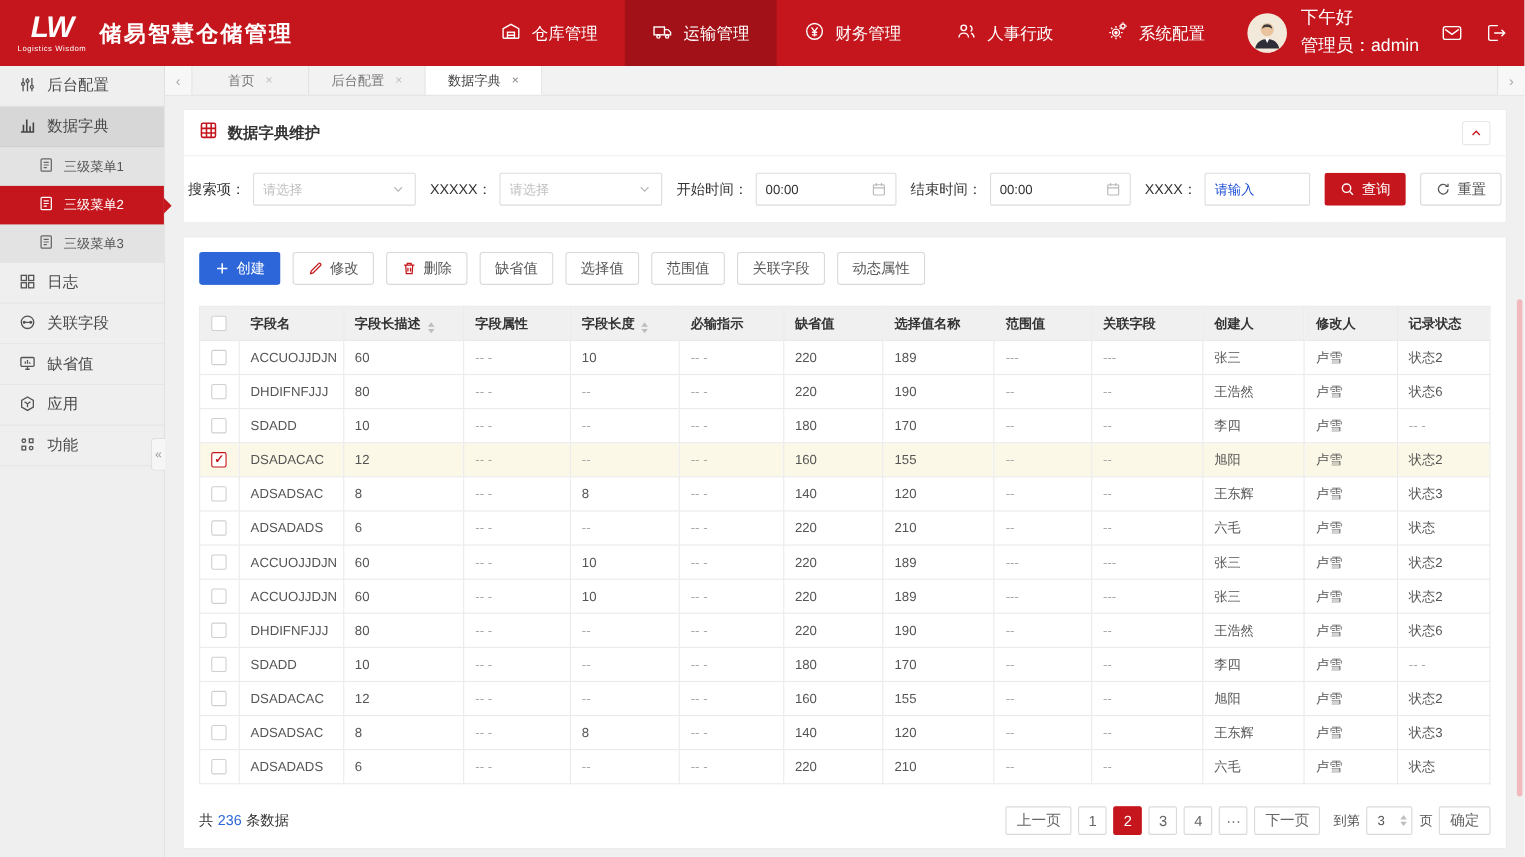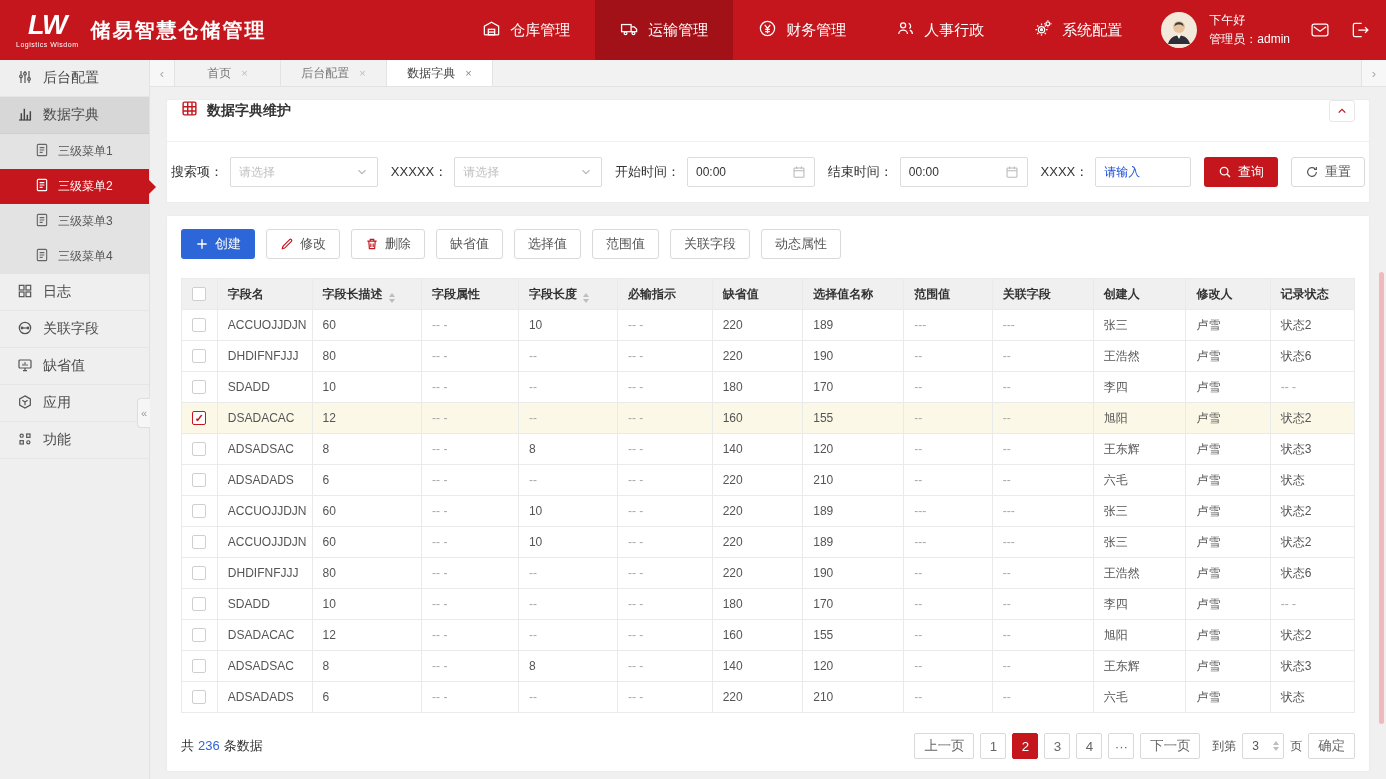--- a/index.html
+++ b/index.html
@@ -11,21 +11,21 @@
   .logo-wrap { display:flex; align-items:center; padding:0 12px 0 16px; gap:12px; }
   .logo { display:flex; flex-direction:column; align-items:center; line-height:1; }
   .logo-main { font-size:27px; font-weight:bold; font-style:italic; letter-spacing:-1px; }
   .logo-sub { font-size:7px; letter-spacing:.5px; margin-top:2px; }
   .app-title { font-size:20px; font-weight:bold; letter-spacing:2px; display:flex; align-items:center; }
   .nav { display:flex; margin-left:auto; }
   .nav-item { display:flex; align-items:center; gap:9px; padding:0 25px; font-size:15px; cursor:pointer; white-space:nowrap; }
   .nav-item.active { background:#A31118; }
   .user-area { display:flex; align-items:center; gap:12px; padding:0 16px 0 14px; }
   .avatar { width:36px; height:36px; border-radius:50%; background:#F3E9DA; display:flex; align-items:flex-end; justify-content:center; overflow:hidden; flex-shrink:0; }
-  .greeting-block { font-size:12px; line-height:1.55; white-space:nowrap; }
+  .greeting-block { font-size:16px; line-height:1.55; white-space:nowrap; }
   .hicon { width:19px; height:19px; }
   .hicon-sm { width:20px; height:20px; }
   .top-icon-btn { display:flex; align-items:center; justify-content:center; margin-left:8px; cursor:pointer; }
 
   
   .main { display:flex; height:719px; }
 
   
   .sidebar { width:150px; background:#EFEFEF; border-right:1px solid #E2E2E2; position:relative; flex-shrink:0; font-size:14px; color:#4A4A4A; }
   .side-item { height:37px; display:flex; align-items:center; gap:10px; padding-left:17px; border-bottom:1px solid #E6E6E6; cursor:pointer; }
@@ -48,21 +48,21 @@
   .tab-chevron.right { margin-left:auto; border-right:none; border-left:1px solid #E3E3E3; }
   .tab { width:106px; display:flex; align-items:center; justify-content:center; gap:10px; font-size:12px; color:#777;
      border-right:1px solid #E3E3E3; cursor:pointer; }
   .tab .x { color:#C0C0C0; font-size:11px; }
   .tab.active { background:#FFF; color:#444; }
   .tab.active .x { color:#8a8a8a; }
 
   .page-body { flex:1; padding:12px 16px 10px; display:flex; flex-direction:column; overflow:hidden; }
   .panel { background:#FFF; border:1px solid #ECECEC; border-radius:2px; }
   .panel-search { margin-bottom:12px; }
-  .panel-head { height:42px; display:flex; align-items:flex-start; justify-content:space-between; padding:0 14px; border-bottom:1px solid #F0F0F0;font-family:Liberation Serif, serif; }
+  .panel-head { height:42px; display:flex; align-items:center; justify-content:space-between; padding:0 14px; border-bottom:1px solid #F0F0F0;font-family:Liberation Serif, serif; }
   .panel-title-wrap { display:flex; align-items:center; gap:9px; }
   .panel-title { font-size:14px; font-weight:bold; color:#333; }
   .collapse-btn { width:26px; height:22px; border:1px solid #E7E7E7; border-radius:3px; background:#FFF; color:#C4161C;
      display:flex; align-items:center; justify-content:center; cursor:pointer; }
 
   .search-row { display:flex; align-items:center; justify-content:space-between; padding:15px 4px; font-size:13px; color:#333; }
   .field { display:flex; align-items:center; gap:7px; white-space:nowrap; }
   .select, .inputbox { height:30px; border:1px solid #DCDCDC; border-radius:2px; background:#FFF; display:flex;
      align-items:center; justify-content:space-between; gap:8px; padding:0 8px; font-size:12px; cursor:pointer; }
   .select { width:148px; color:#C0C0C0; }
@@ -234,27 +234,20 @@
               <path d="M8.5 8.5h7M8.5 12h7M8.5 15.5h4.5"></path>
             </svg></span>
         <span>三级菜单2</span>
       </div>
       <div class="sub-item">
         <span><svg class="sic" viewBox="0 0 24 24" fill="none" stroke="#666" stroke-width="1.7">
               <rect x="5" y="3.5" width="14" height="17" rx="1.5"></rect>
               <path d="M8.5 8.5h7M8.5 12h7M8.5 15.5h4.5"></path>
             </svg></span>
         <span>三级菜单3</span>
-      </div>
-      <div class="sub-item">
-        <span><svg class="sic" viewBox="0 0 24 24" fill="none" stroke="#666" stroke-width="1.7">
-              <rect x="5" y="3.5" width="14" height="17" rx="1.5"></rect>
-              <path d="M8.5 8.5h7M8.5 12h7M8.5 15.5h4.5"></path>
-            </svg></span>
-        <span>三级菜单4</span>
       </div>
     </div>
 
     <div class="side-item">
       <span><svg class="sic" viewBox="0 0 24 24" fill="none" stroke="#555" stroke-width="1.8">
             <rect x="3.5" y="3.5" width="7" height="7"></rect>
             <rect x="13.5" y="3.5" width="7" height="7"></rect>
             <rect x="3.5" y="13.5" width="7" height="7"></rect>
             <rect x="13.5" y="13.5" width="7" height="7"></rect>
           </svg></span>

